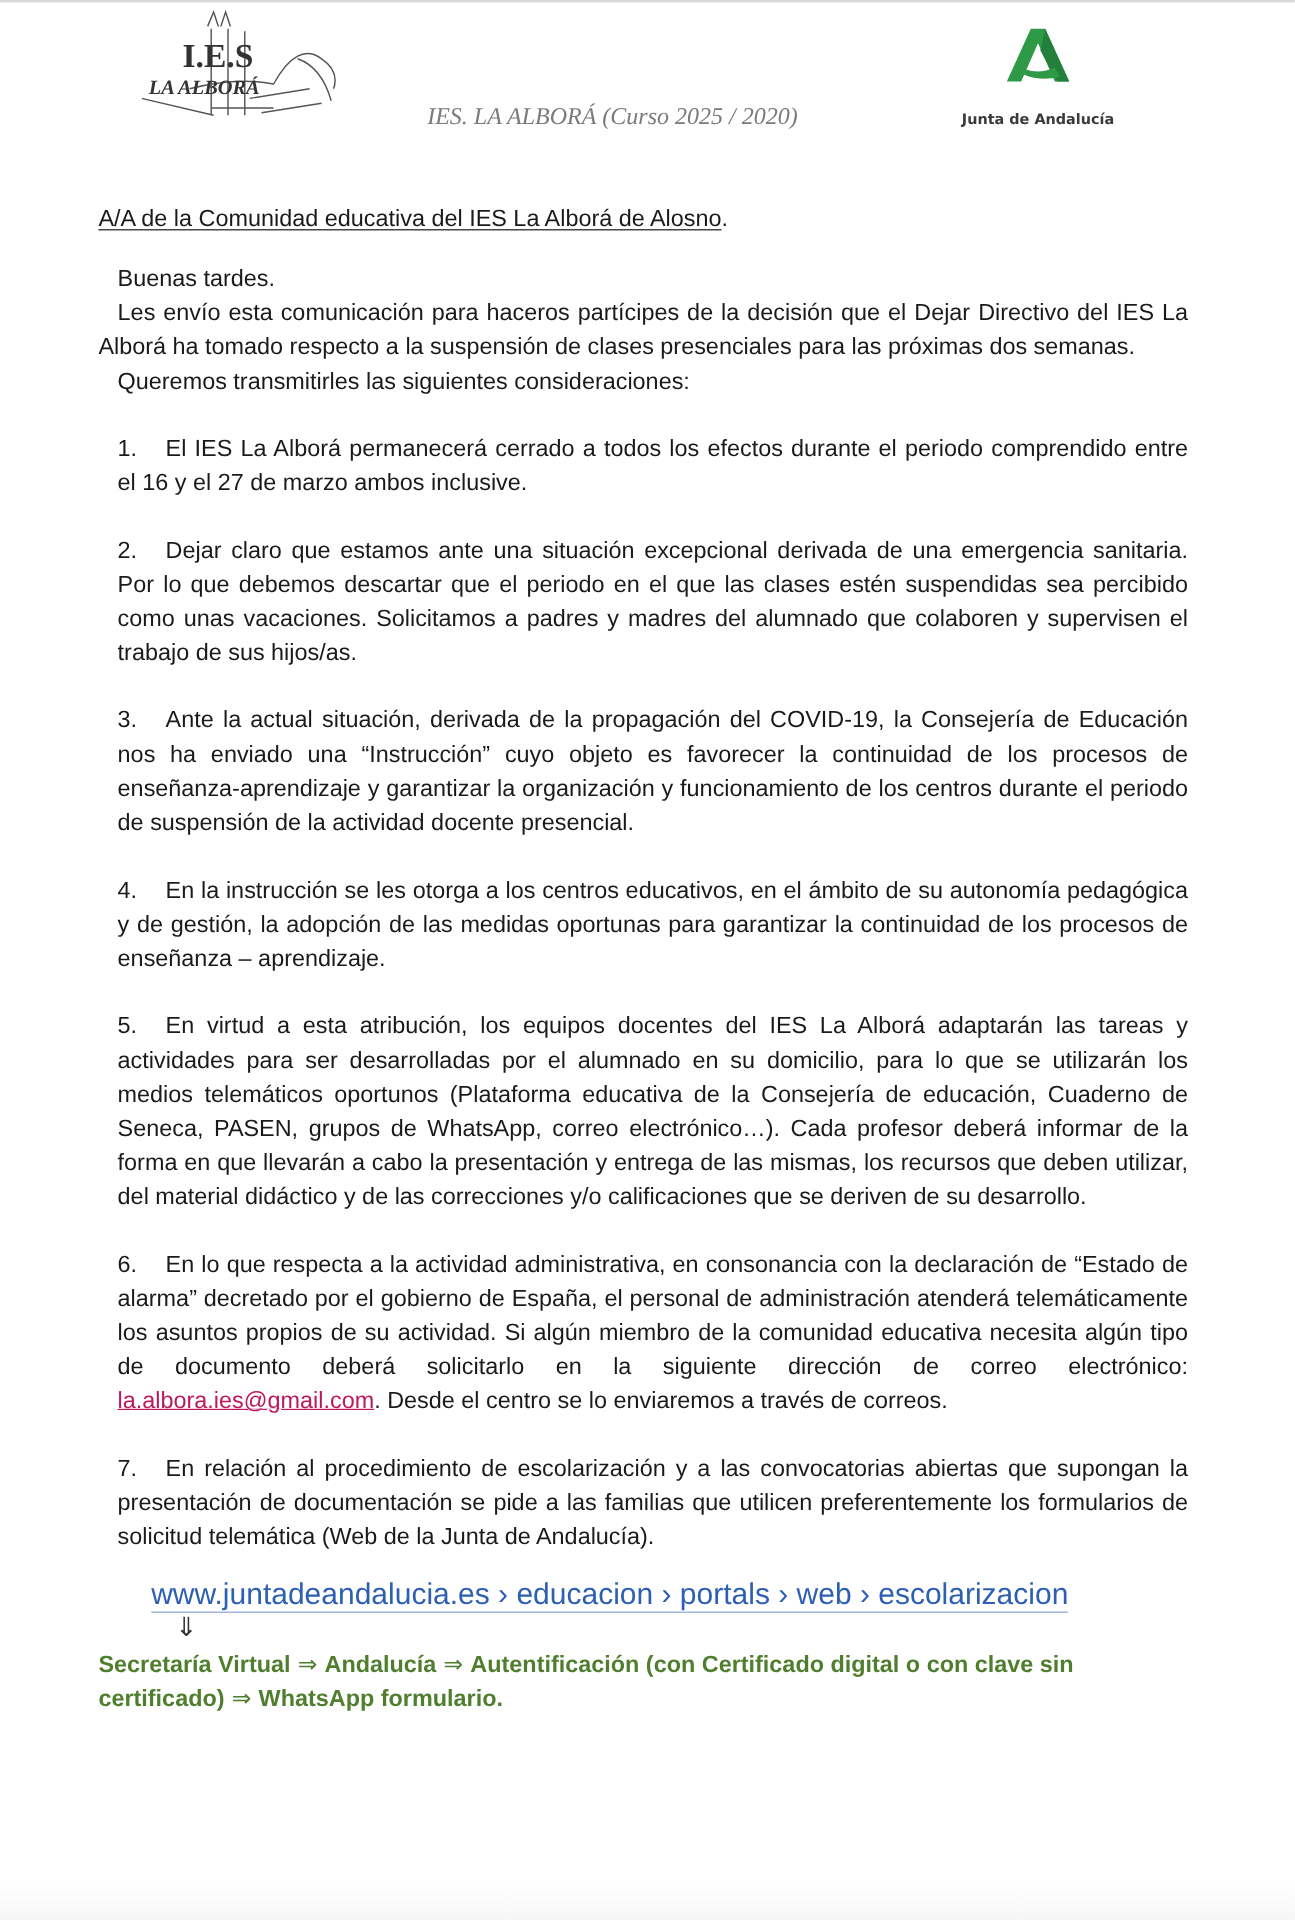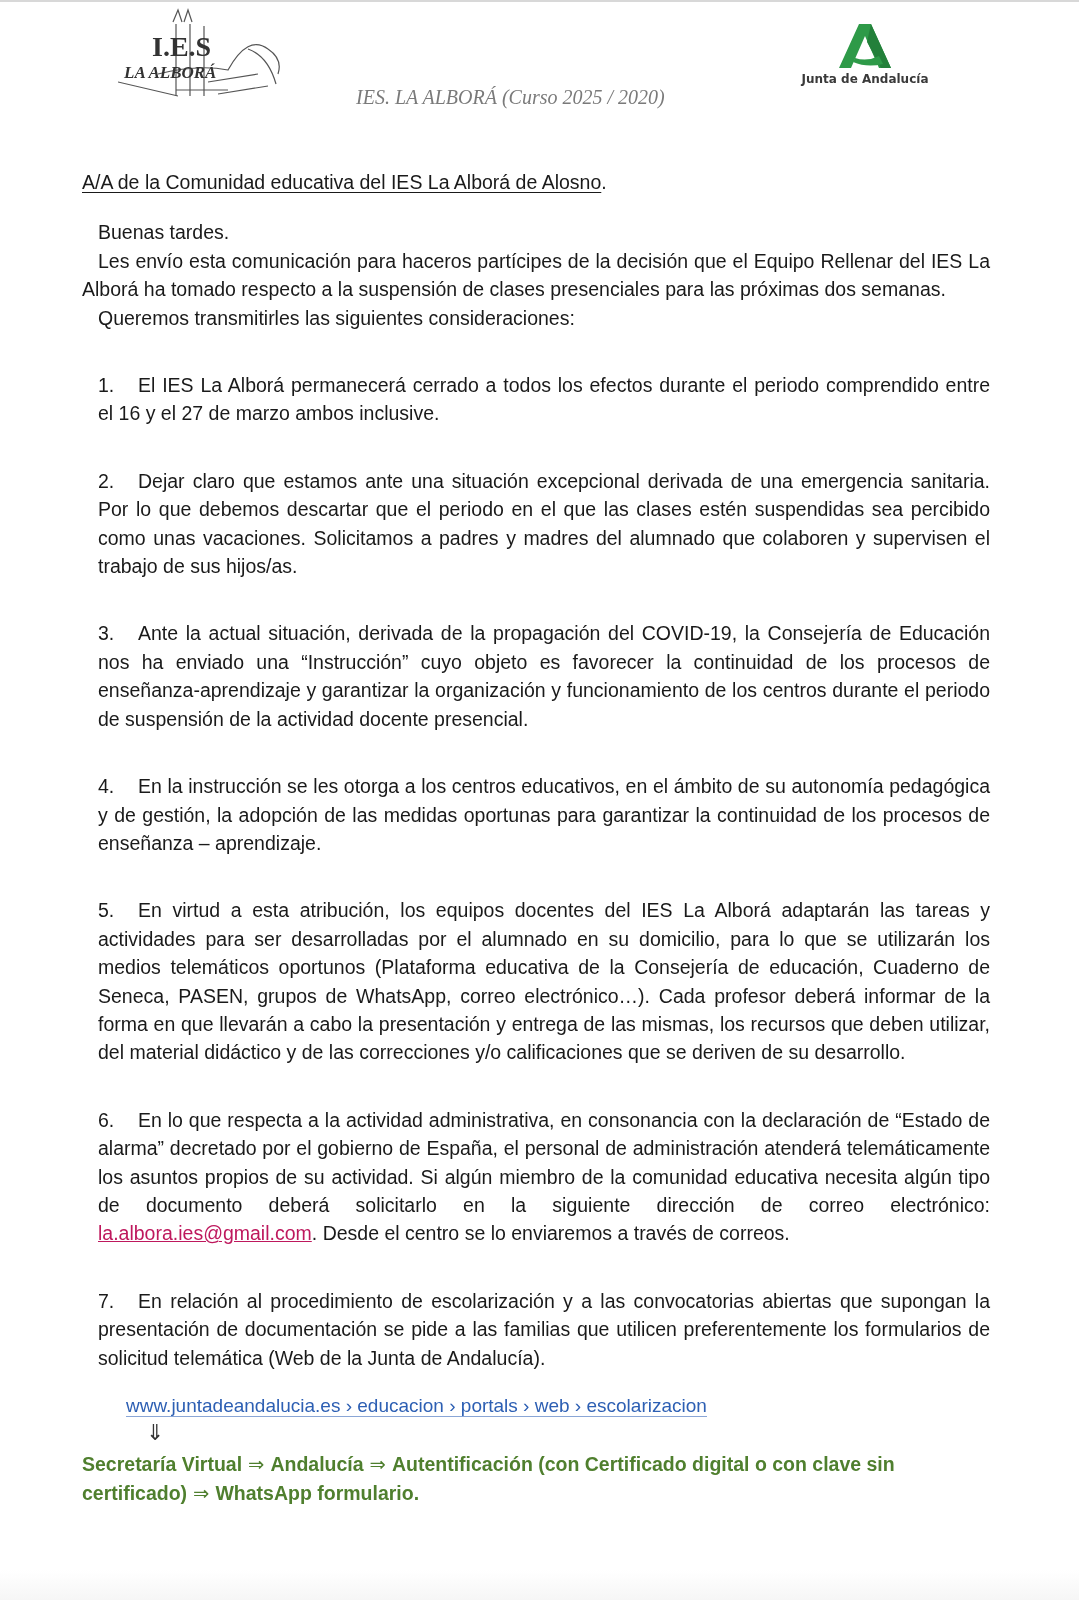--- a/index.html
+++ b/index.html
@@ -2,33 +2,33 @@
 <html><head>
 <meta charset="utf-8">
 <style>
   html, body { margin: 0; padding: 0; background: #ffffff; }
   body { width: 1079px; height: 1600px; position: relative; overflow: hidden;
          font-family: "Liberation Sans", "DejaVu Sans", sans-serif; color: #1a1a1a; }
   .topline { position: absolute; left: 0; top: 0; width: 1079px; height: 2px; background: #d8d8d8; }
   .logo-ies { position: absolute; left: 118px; top: 4px; width: 170px; height: 100px; }
   .logo-junta { position: absolute; left: 800px; top: 22px; width: 130px; height: 72px; text-align: center; }
   .logo-junta svg { display: block; margin: 0 auto; }
-  .junta-label { font-family: "DejaVu Sans", sans-serif; font-size: 12px; font-weight: bold; color: #3a3a3a; margin-top: 0; }
+  .junta-label { font-family: "DejaVu Sans", sans-serif; font-size: 12px; font-weight: bold; color: #3a3a3a; margin-top: 20px; }
   .header-title { position: absolute; left: 356px; top: 86px; font-family: "Liberation Serif", serif;
                   font-style: italic; font-size: 20px; color: #7a7a7a; }
   .doc { position: absolute; left: 82px; top: 168px; width: 908px; font-size: 19.5px; line-height: 28.4px; }
   .recipient { text-decoration: underline; text-underline-offset: 3px; }
   .p { margin: 0; }
   .indent { text-indent: 16px; }
   .gap-s { height: 22px; }
   .gap { height: 28px; }
-  .item { margin: 11px 0 0 16px; text-align: justify; }
+  .item { margin: 0 0 0 16px; text-align: justify; }
   .item .num { display: inline-block; width: 40px; padding-left: 16px; margin-left: -16px; }
   .email { color: #be185d; text-decoration: underline; font-weight: normal; }
-  .url-line { margin: 20px 0 0 44px; font-size: 19px; color: #2d5fb3; }
+  .url-line { margin: 20px 0 0 44px; font-size: 25px; color: #2d5fb3; }
   .url-line span.url { border-bottom: 1px solid #8aa6d6; }
   .down-arrow { margin-left: 64px; font-size: 22px; line-height: 26px; color: #333; }
   .steps { color: #4f7f2e; font-weight: bold; margin-top: 4px; line-height: 29px; }
   .steps .arrow { font-weight: normal; margin: 0 6px; color: #4f7f2e; }
   .bottom-fade { position: absolute; left: 0; top: 1570px; width: 1079px; height: 30px;
                  background: linear-gradient(#ffffff, #f6f6f6); }
 </style>
 </head>
 <body>
 
@@ -57,21 +57,21 @@
     <polygon points="30,20 34,2 54,46 44,46" fill="#23803a"></polygon>
     <path d="M18 36 Q30 40 42 34 L46 42 Q30 46 16 40 Z" fill="#2e9a48"></path>
   </svg>
   <div class="junta-label">Junta de Andalucía</div>
 </div>
 
 <div class="doc">
   <p class="p recipient-wrap"><span class="recipient">A/A de la Comunidad educativa del IES La Alborá de Alosno</span><span>.</span></p>
   <div class="gap-s"></div>
   <p class="p indent">Buenas tardes.</p>
-  <p class="p indent" style="text-align:justify;">Les envío esta comunicación para haceros partícipes de la decisión que el Equipo Rellenar del IES La Alborá ha tomado respecto a la suspensión de clases presenciales para las próximas dos semanas.</p>
+  <p class="p indent" style="text-align:justify;">Les envío esta comunicación para haceros partícipes de la decisión que el Dejar Directivo del IES La Alborá ha tomado respecto a la suspensión de clases presenciales para las próximas dos semanas.</p>
   <p class="p indent">Queremos transmitirles las siguientes consideraciones:</p>
   <div class="gap"></div>
 
   <p class="item">
     <span class="num">1.</span><span>El IES La Alborá permanecerá cerrado a todos los efectos durante el periodo comprendido entre el 16 y el 27 de marzo ambos inclusive.</span>
   </p>
   <div class="gap"></div>
   <p class="item">
     <span class="num">2.</span><span>Dejar claro que estamos ante una situación excepcional derivada de una emergencia sanitaria. Por lo que debemos descartar que el periodo en el que las clases estén suspendidas sea percibido como unas vacaciones. Solicitamos a padres y madres del alumnado que colaboren y supervisen el trabajo de sus hijos/as.</span>
   </p>

